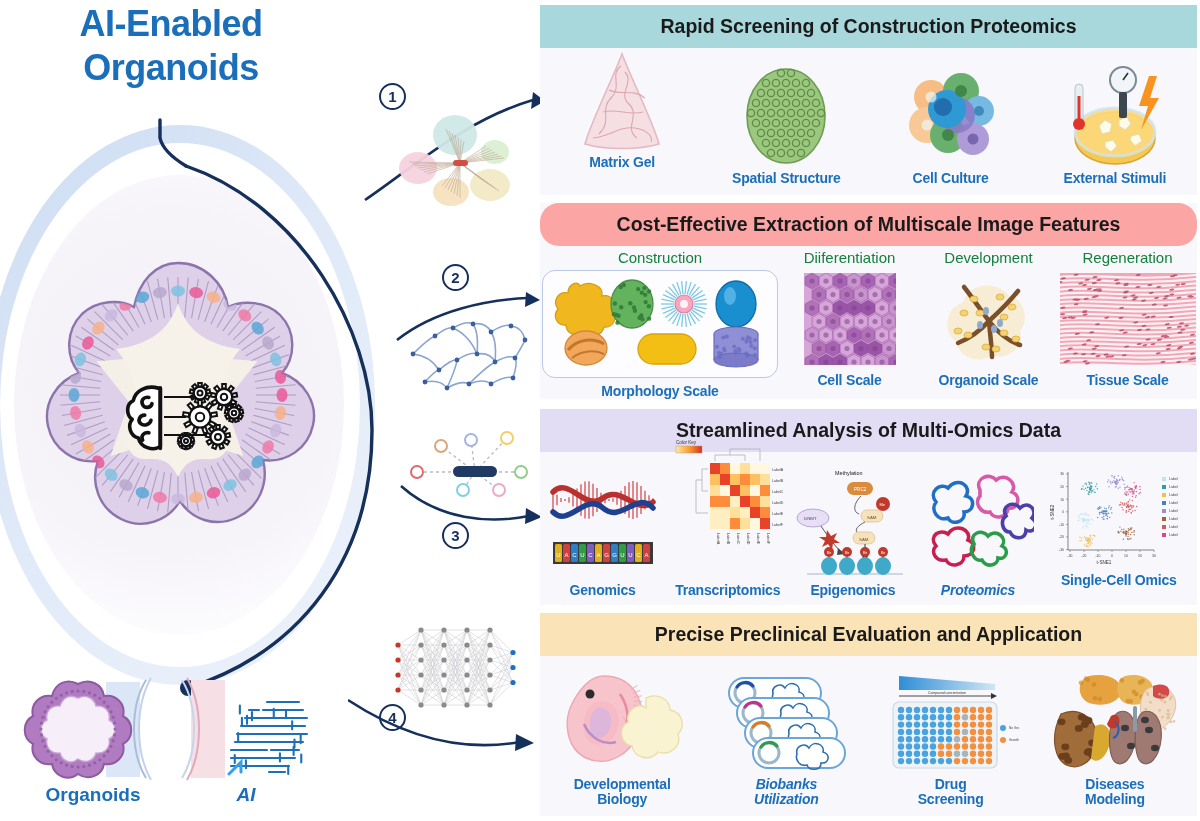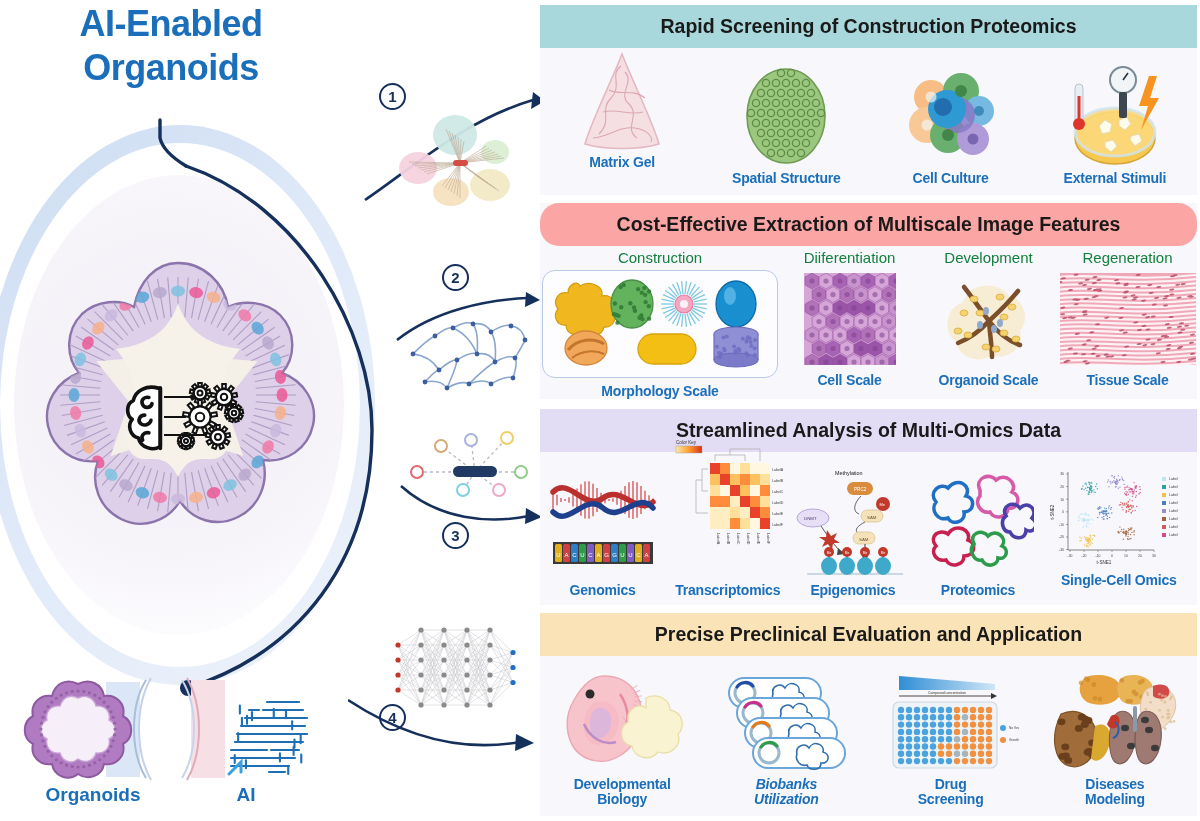--- a/index.html
+++ b/index.html
@@ -30,21 +30,21 @@
   #arc-svg{ position:absolute; left:0; top:0; width:535px; height:821px; overflow:visible; }
 
   
   #organoid-core{ position:absolute; left:28px; top:245px; width:300px; height:330px; }
   #organoid-core svg{ width:100%; height:100%; }
 
   
   #bottom-duo{ position:absolute; left:8px; top:672px; width:330px; height:150px; }
   .duo-cell{ position:absolute; top:0; width:150px; height:150px; }
   #duo-organoid{ left:10px; }
-  #duo-ai{ left:163px; }
+  #duo-ai{ left:163px;font-style:italic; }
   .duo-art{ position:relative; width:150px; height:112px; }
   .duo-label{
     position:absolute; left:0; top:112px; width:150px; text-align:center;
     color:#1b6fba; font-weight:700; font-size:19px;
   }
 
   
   .connector-num{
     position:absolute; width:27px; height:27px; border-radius:50%;
     border:2.2px solid #16305c; color:#16305c;
@@ -1531,21 +1531,21 @@
                          c0,10 -14,12 -18,4 c-10,2 -16,-10 -10,-16 z" stroke="#d65aa8"></path>
                 <path d="M14,78 c-8,-10 4,-18 12,-12 c8,-12 24,-4 20,6 c10,4 6,16 -4,16
                          c0,10 -14,12 -18,4 c-10,2 -16,-8 -10,-14 z" stroke="#c91f4e"></path>
                 <path d="M52,76 c-6,-10 8,-16 14,-8 c8,-8 20,2 14,10 c8,4 4,14 -4,12
                          c0,8 -12,10 -16,2 c-8,2 -14,-10 -8,-16 z" stroke="#2d9c4a"></path>
                 <path d="M84,48 c-6,-10 8,-16 14,-8 c8,-8 18,2 12,10 c8,6 2,16 -6,12
                          c0,10 -12,10 -16,2 c-8,0 -10,-12 -4,-16 z" stroke="#4b3fa8"></path>
               </g>
             </svg>
           </div>
-          <div class="item-label" style="margin-bottom:6px;">Proteomics</div>
+          <div class="item-label" style="margin-bottom:6px;font-style:italic;">Proteomics</div>
         </div>
 
         <div class="item" style="flex:1.25;">
           <div class="item-art" style="height:118px;">
             <svg width="146" height="112" viewBox="0 0 146 112">
               <line x1="22" y1="14" x2="22" y2="92" stroke="#555" stroke-width="0.7"></line>
               <line x1="22" y1="92" x2="108" y2="92" stroke="#555" stroke-width="0.7"></line>
               <g id="tsnePoints">
                   <circle cx="46.77542228646507" cy="62" r="0.7" fill="#bfe4f0" opacity="0.9"></circle>
                   <circle cx="36.298808350265084" cy="56.060409597467995" r="0.7" fill="#bfe4f0" opacity="0.9"></circle>

